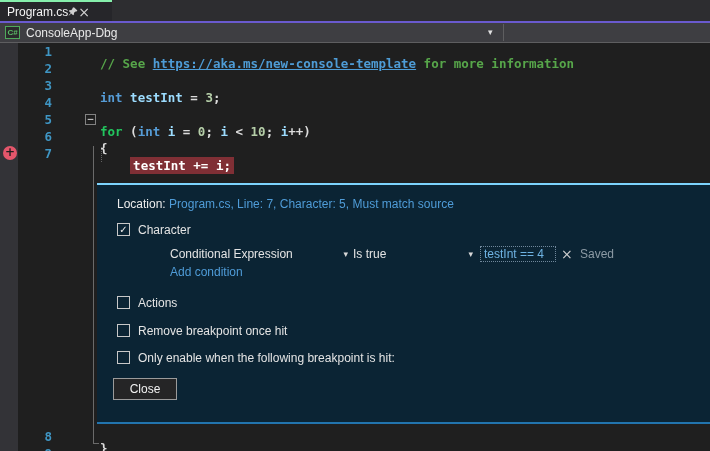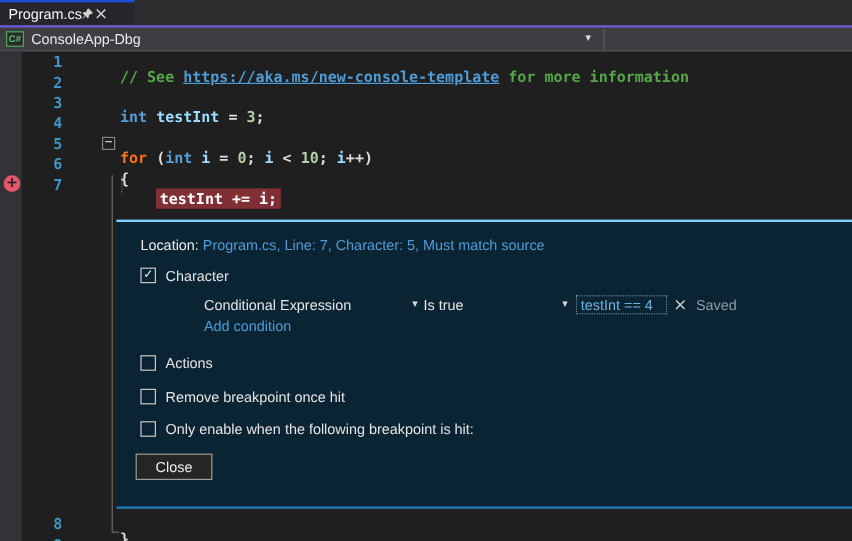--- a/index.html
+++ b/index.html
@@ -2,21 +2,21 @@
 <html><head>
 <meta charset="utf-8">
 <style>
   html,body{margin:0;padding:0;background:#1F1F1F;}
   .screen{position:relative;width:710px;height:451px;background:#1F1F1F;overflow:hidden;
           font-family:"Liberation Sans",sans-serif;}
 
   
   .tabbar{position:absolute;left:0;top:0;width:710px;height:21px;background:#2D2D30;}
   .tab{position:absolute;left:0;top:0;width:112px;height:21px;background:#26262A;
-       border-top:2px solid #1d4ed8;box-sizing:border-box;display:flex;align-items:center;
+       border-top:2px solid #86efac;box-sizing:border-box;display:flex;align-items:center;
        padding:0 7px;gap:0;}
   .tab-title{color:#F5F5F5;font-size:12px;white-space:nowrap;}
   .pin-icon{flex:none;display:inline-flex;}
   .tab-close{color:#D2D2D2;font-size:14px;line-height:14px;font-family:"DejaVu Sans",sans-serif;}
 
   
   .toolbar{position:absolute;left:0;top:21px;width:710px;height:22px;background:#3E3E42;
            border-top:2px solid #6A5ACF;border-bottom:1px solid #5E5E60;box-sizing:border-box;}
   .config{position:absolute;left:0;top:0;width:503px;height:100%;display:flex;
           align-items:center;padding-left:5px;gap:6px;box-sizing:border-box;}
@@ -35,21 +35,21 @@
   .guide-corner{position:absolute;left:93px;top:400px;width:6px;height:1px;background:#6A6A6A;}
   .indent-dotted{position:absolute;left:101px;top:104px;height:15px;width:0;border-left:1px dotted #646464;}
 
   .code-line{position:absolute;left:0;width:100%;height:17px;line-height:17px;
              font-family:"DejaVu Sans Mono",monospace;font-size:12.5px;font-weight:600;}
   .ln{position:absolute;left:18px;width:34px;text-align:right;color:#3F96C4;}
   .code{position:absolute;left:100px;white-space:pre;margin-top:12px;}
   .tk-comment{color:#57A64A;}
   .tk-url{color:#4E9CD6;text-decoration:underline;}
   .tk-kw{color:#569CD6;}
-  .tk-ctrl{color:#f97316;}
+  .tk-ctrl{color:#22c55e;}
   .tk-ident{color:#9CDCFE;}
   .tk-identb{color:#9CDCFE;font-weight:700;}
   .tk-num{color:#B5CEA8;}
   .tk-op{color:#DCDCDC;}
   .tk-hl{color:#FFFFFF;background:#802F35;font-weight:700;padding:1px 3px;}
   .bp{position:absolute;left:3px;top:1px;width:14px;height:14px;border-radius:50%;
       background:#E4566B;color:#1F1F1F;font-family:"DejaVu Sans",sans-serif;
       font-weight:bold;font-size:12px;line-height:13px;text-align:center;}
   .fold{position:absolute;left:85px;top:3px;width:11px;height:11px;box-sizing:border-box;
         border:1px solid #828282;background:#1F1F1F;color:#C8C8C8;

